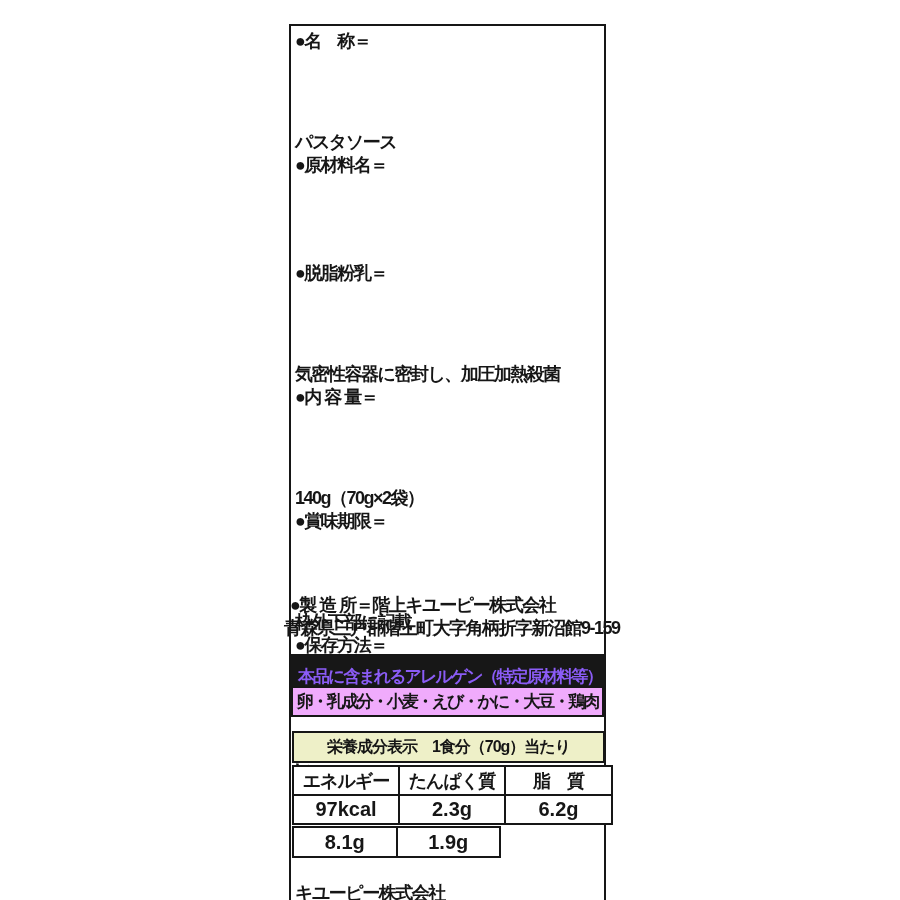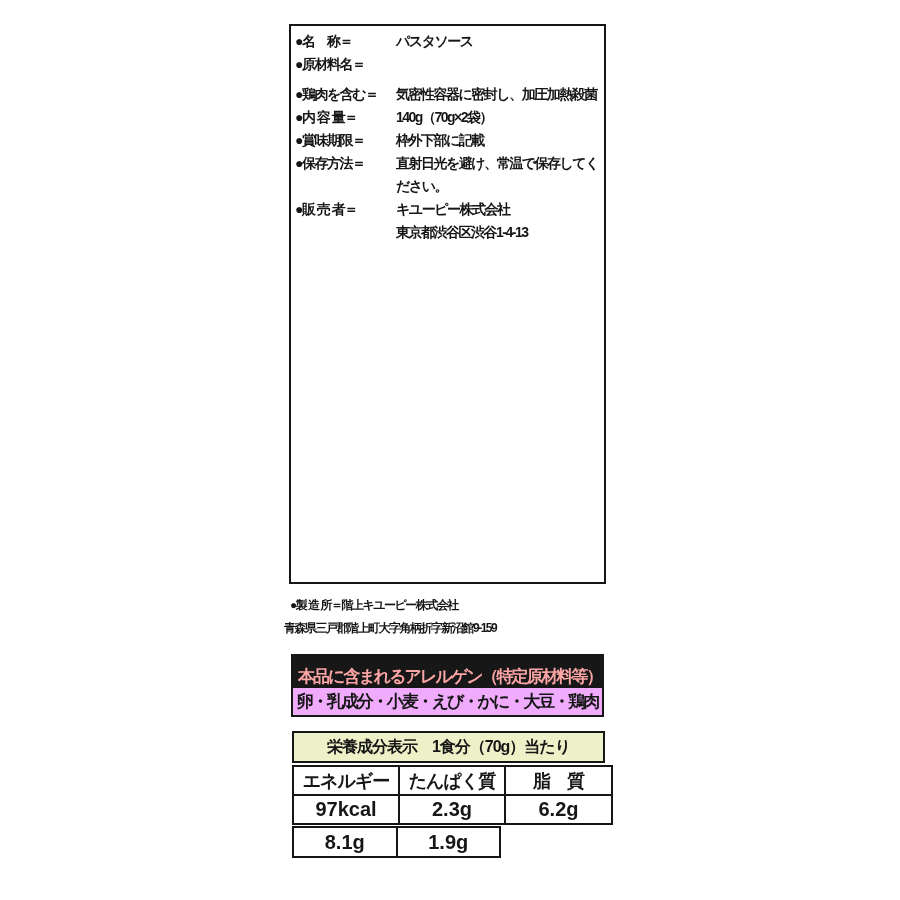--- a/index.html
+++ b/index.html
@@ -13,34 +13,34 @@
     overflow:hidden;
   }
   
   .main-box{
     position:absolute;left:289px;top:24px;width:317px;min-height:560px;
     border:2px solid #161616;
     box-sizing:border-box;
     padding:4px 3px 4px 4px;
     background:#ffffff;
   }
-  .entry{display:flex;align-items:flex-start;line-height:23px;font-size:14px;letter-spacing:-1.5px;}
+  .entry{display:flex;align-items:flex-start;line-height:23px;font-size:18px;letter-spacing:-1.5px;flex-direction:column;}
   .entry .lbl{flex:0 0 101px;white-space:nowrap;}
   .entry .val{flex:1 1 auto;min-width:0;}
   .entry.gap-top{margin-top:7px;}
   
   .manufacturer{
     position:absolute;left:284px;top:594px;width:360px;
-    font-size:12px;line-height:23px;letter-spacing:-1.5px;
+    font-size:18px;line-height:23px;letter-spacing:-1.5px;
   }
   .manufacturer .m-line1{padding-left:6px;}
   
   .allergen-header{
     position:absolute;left:291px;top:654px;width:313px;height:45px;
-    background:#171717;color:#fca5a5;
+    background:#171717;color:#8b5cf6;
     box-sizing:border-box;
     display:flex;align-items:center;
     padding-left:7px;
     font-size:17px;letter-spacing:-2px;
   }
   .allergen-row{
     position:absolute;left:291px;top:686px;width:313px;height:31px;
     border:2px solid #161616;box-sizing:border-box;
     display:flex;align-items:center;justify-content:center;
     font-size:17px;letter-spacing:-2px;
@@ -78,21 +78,21 @@
     <div class="entry">
       <span class="lbl">●名　称＝</span>
       <span class="val">パスタソース</span>
     </div>
 
     <div class="entry">
       <span class="lbl">●原材料名＝</span>
     </div>
 
     <div class="entry gap-top">
-      <span class="lbl">●鶏肉を含む＝</span>
+      <span class="lbl">●脱脂粉乳＝</span>
       <span class="val">気密性容器に密封し、加圧加熱殺菌</span>
     </div>
 
     <div class="entry">
       <span class="lbl">●内 容 量＝</span>
       <span class="val">140g（70g×2袋）</span>
     </div>
 
     <div class="entry">
       <span class="lbl">●賞味期限＝</span>

